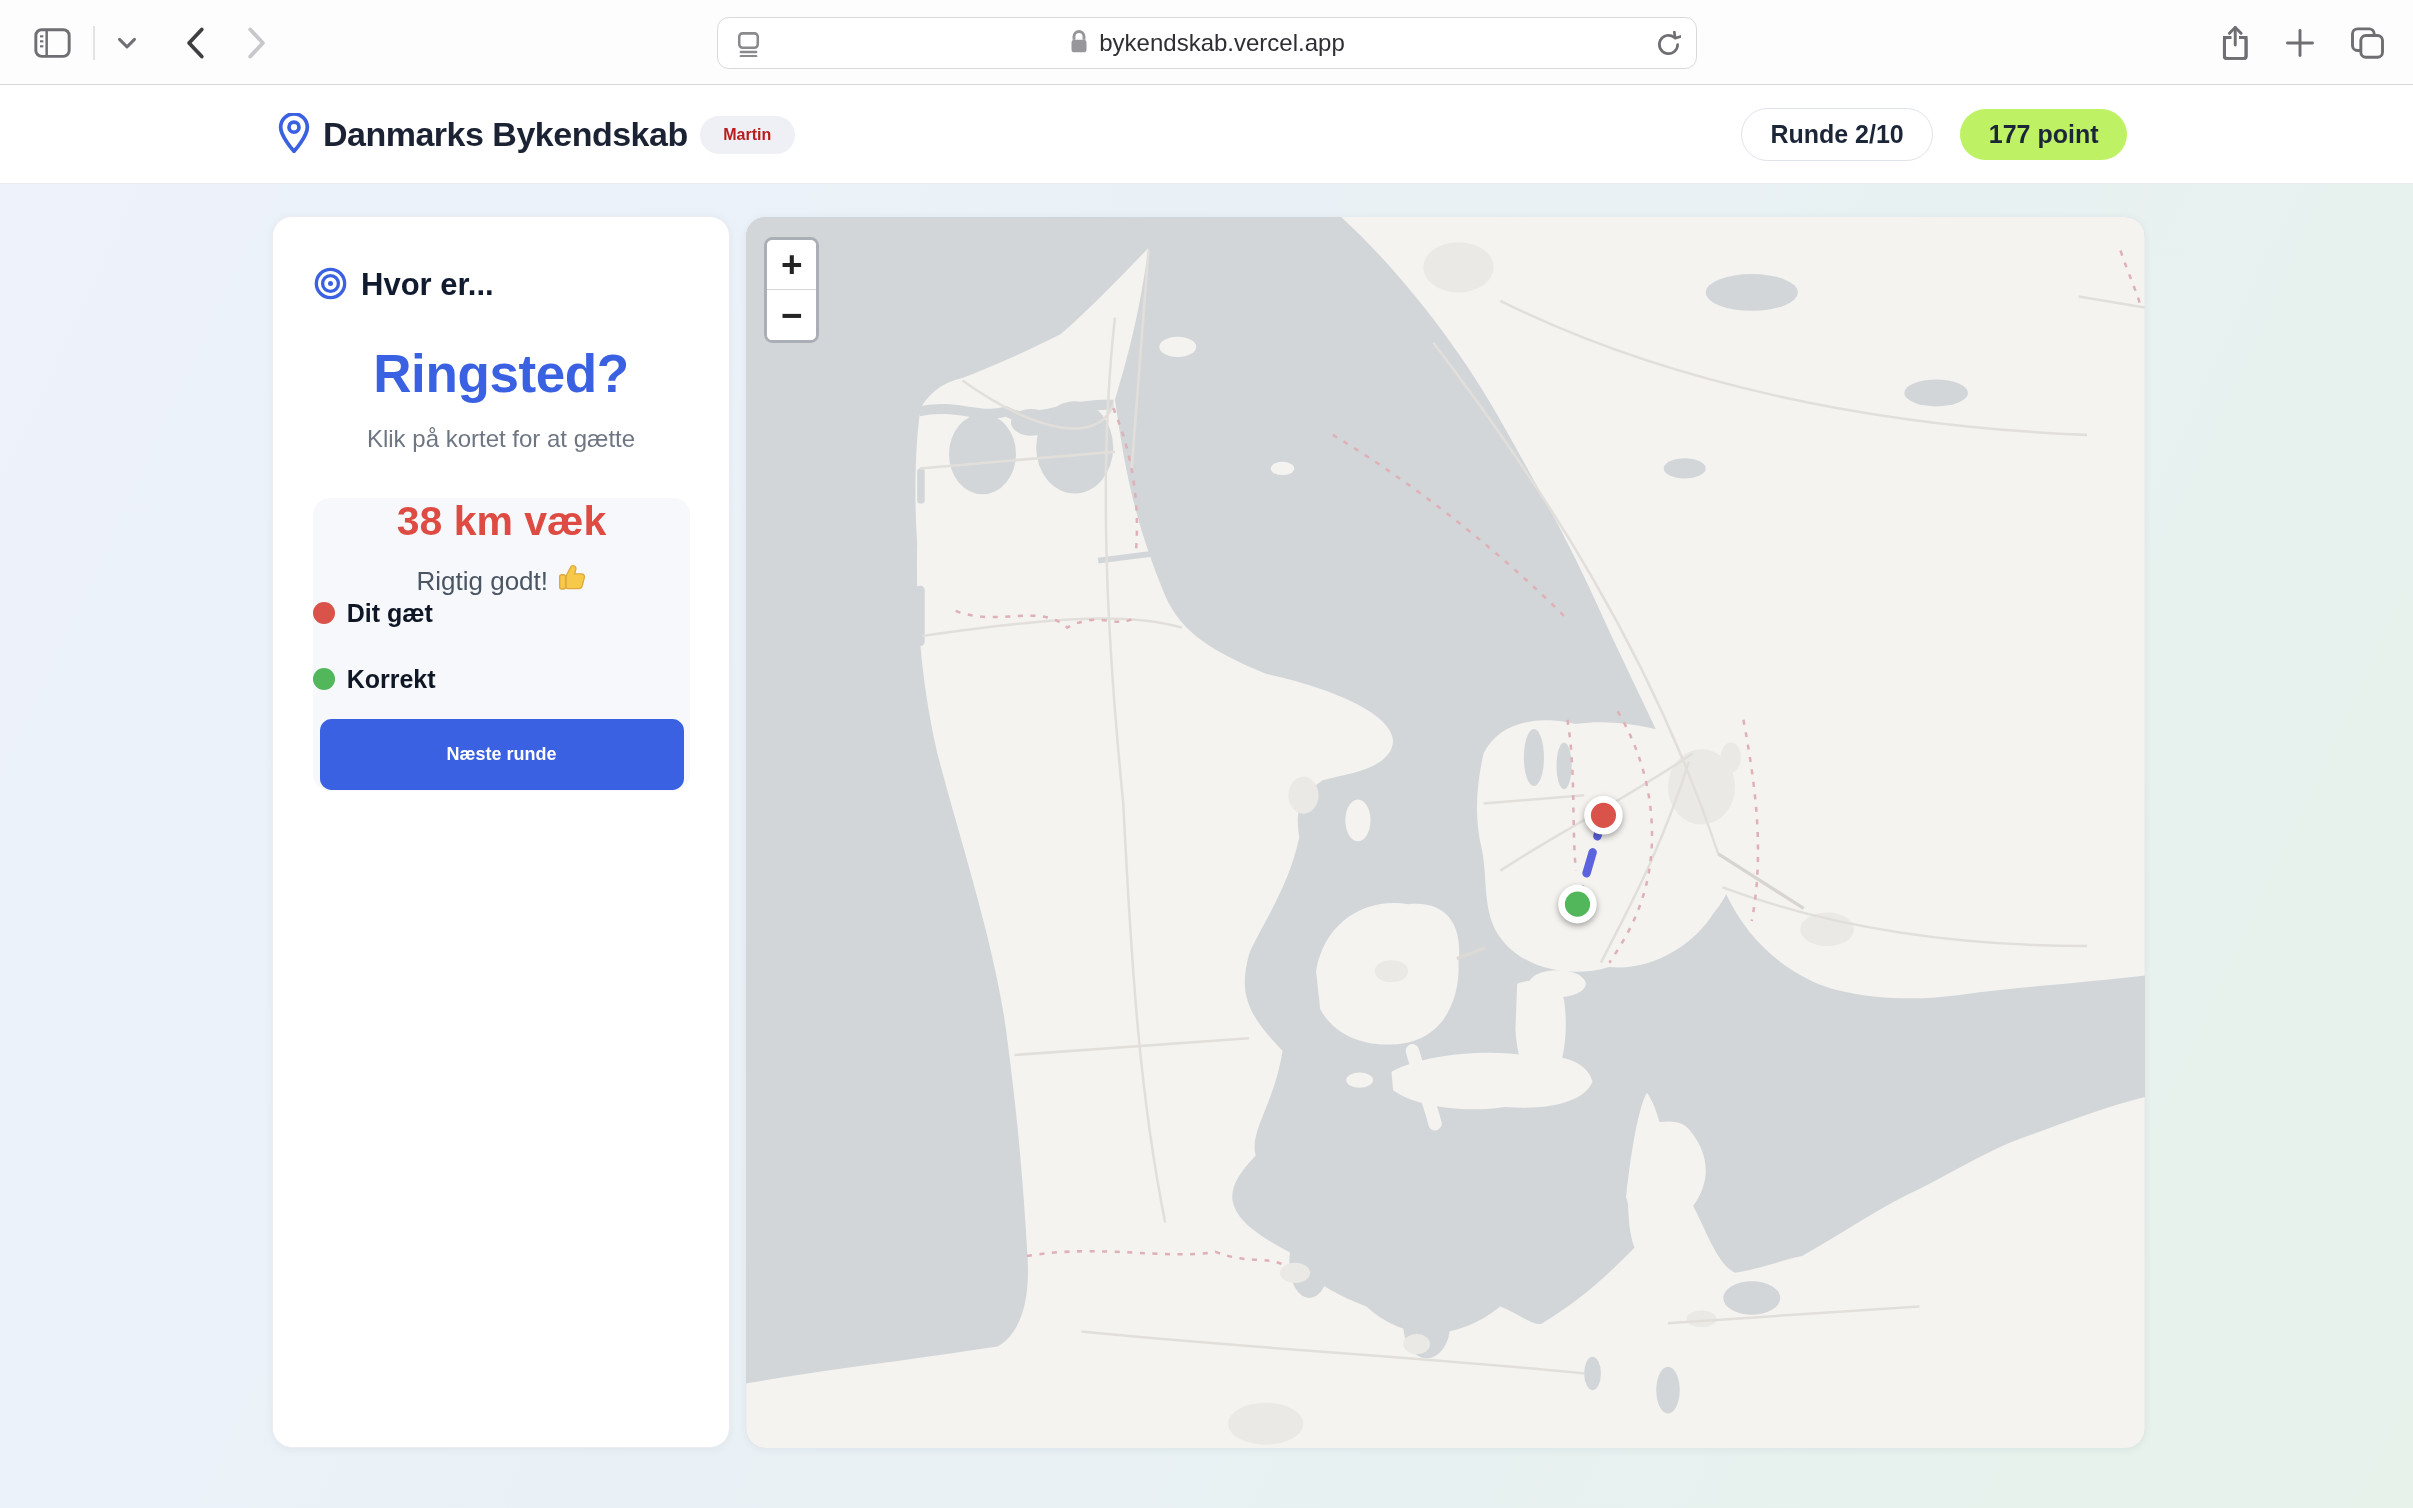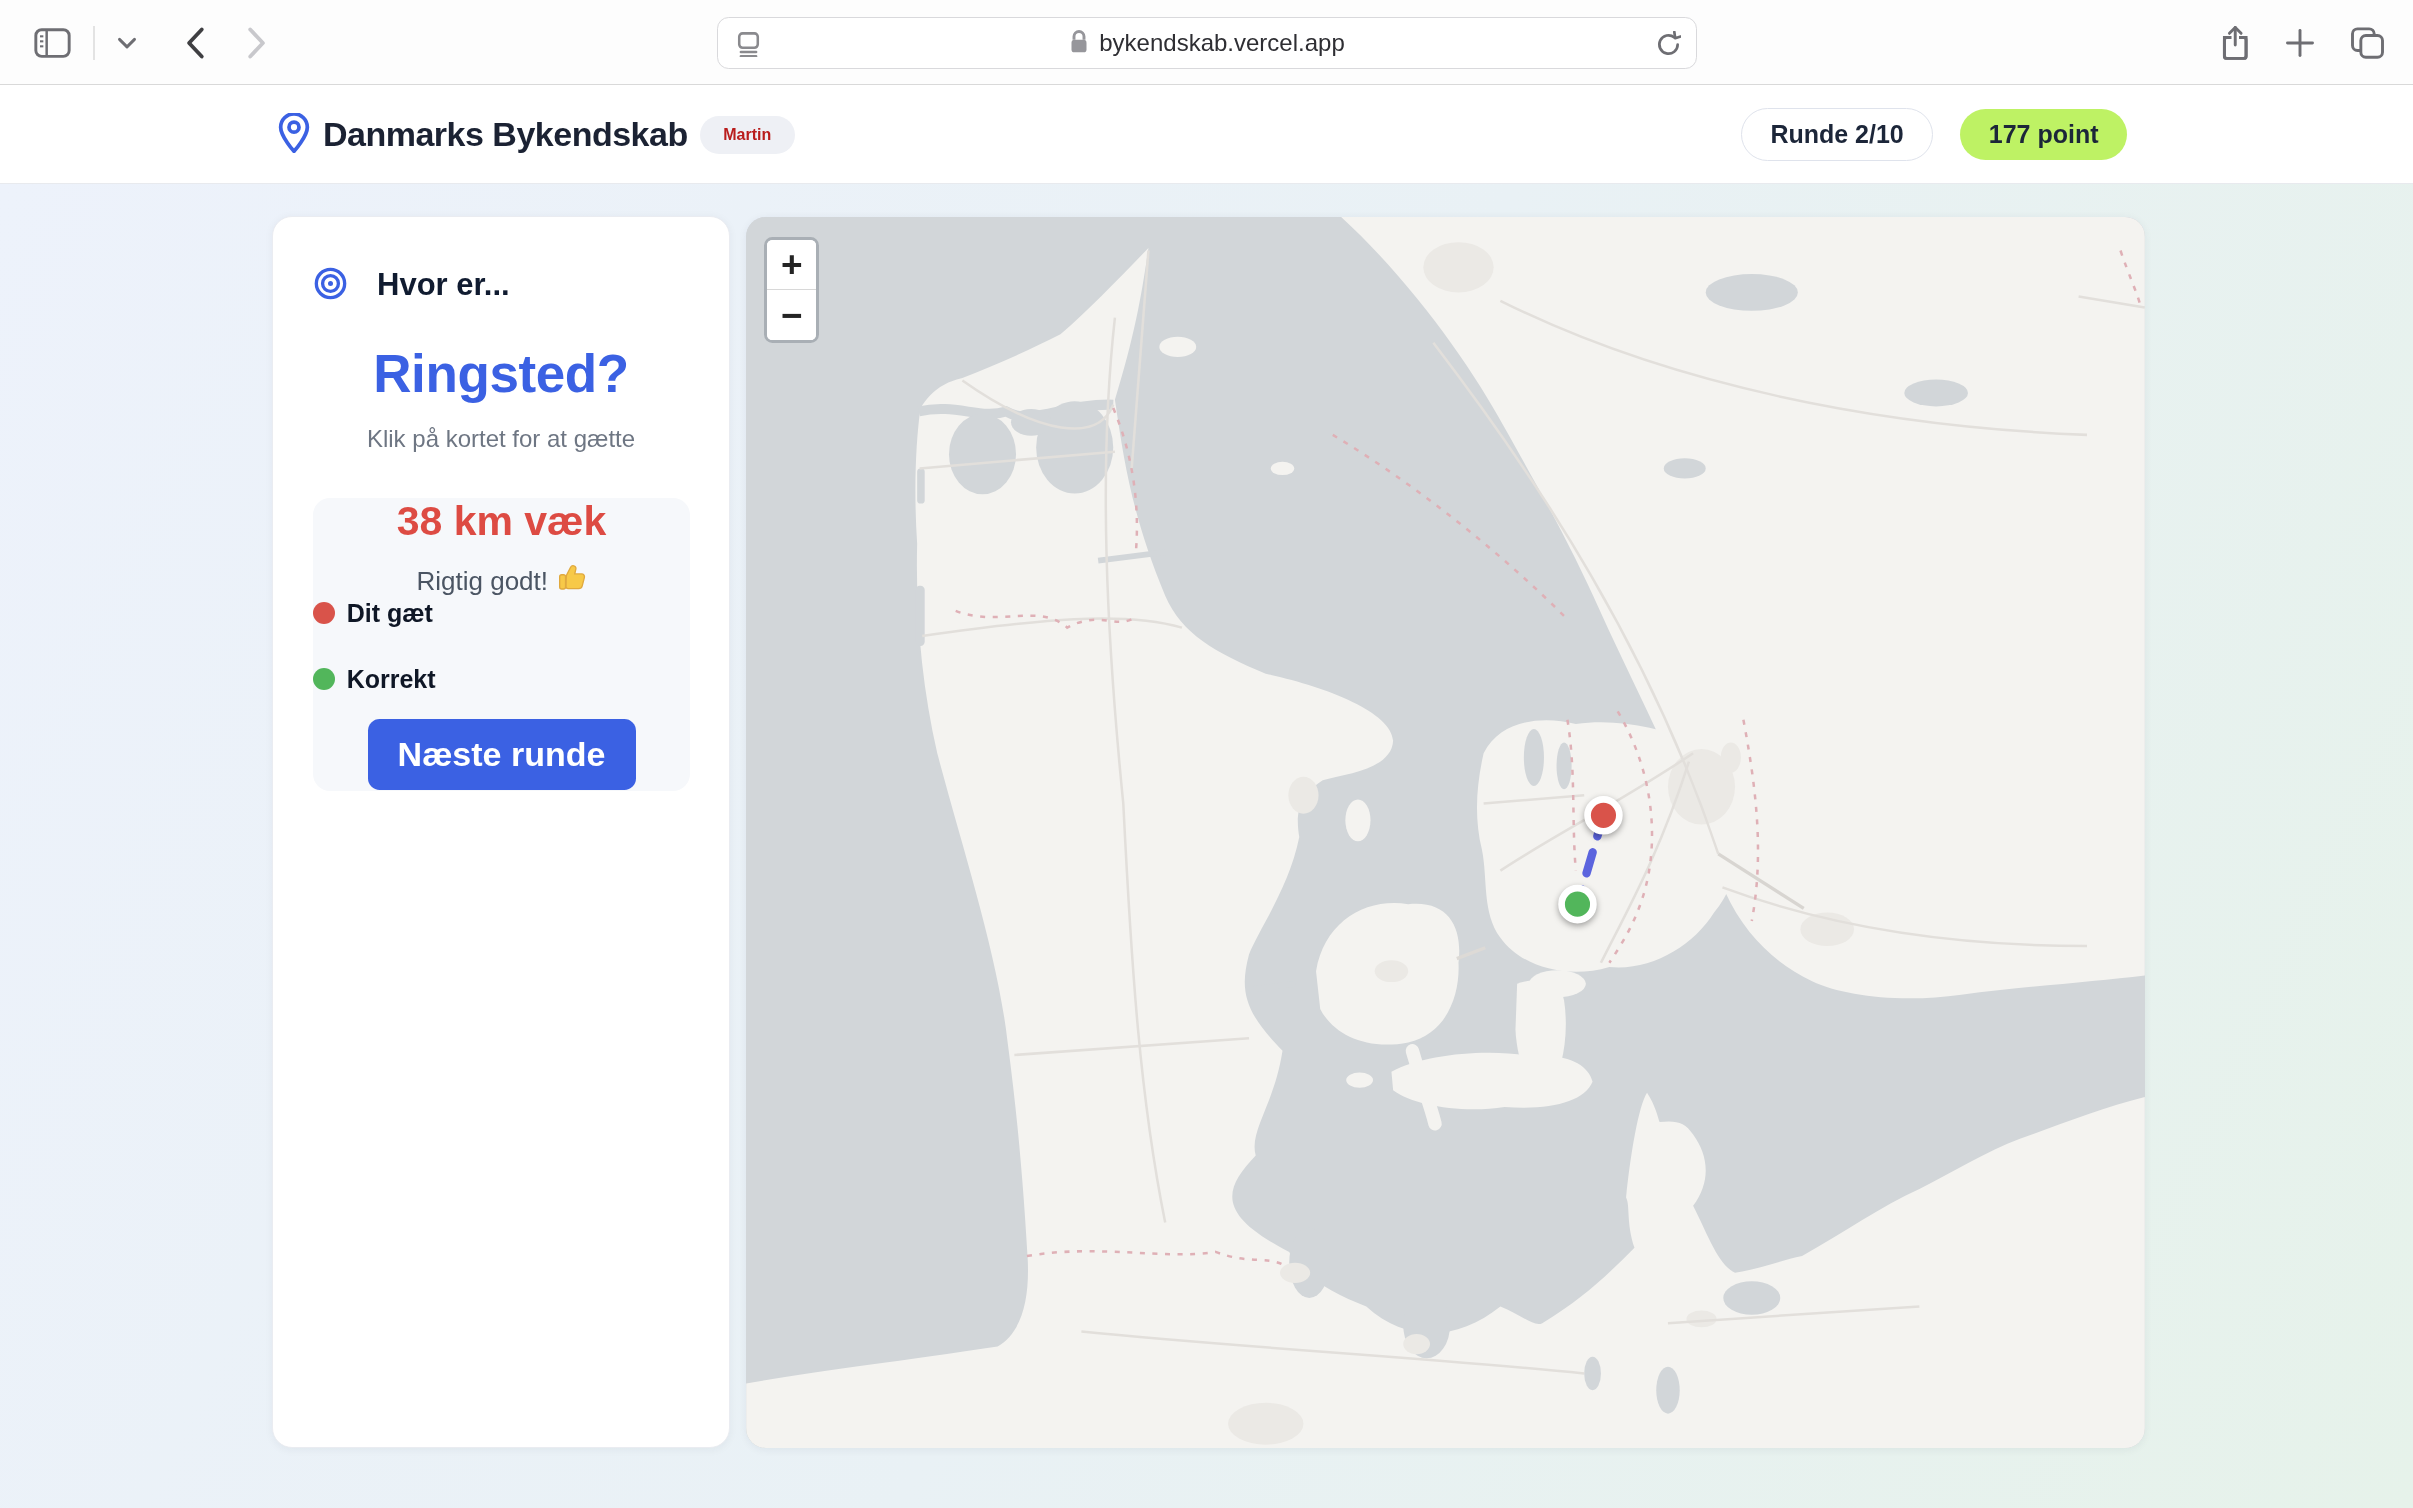--- a/index.html
+++ b/index.html
@@ -30,37 +30,37 @@
   .pill.outline { background:#fff; border:1.7px solid #dfe3ec; }
   .pill.tint { background:#bef264; }
 
   
   .content { position:relative; width:2413px; height:1325px;
              background:linear-gradient(115deg,#edf2fb 0%,#e9f1f5 50%,#e6f2ea 100%); }
 
   
   .panel { position:absolute; left:272px; top:32px; width:458px; height:1232px; background:#fff;
            border:1.7px solid #eaecf1; border-radius:20px; box-shadow:0 1.7px 8.4px rgba(20,30,60,.05); }
-  .prompt-row { position:absolute; left:40px; top:49px; display:flex; align-items:center; gap:29px; }
+  .prompt-row { position:absolute; left:40px; top:49px; display:flex; align-items:center; gap:13px; }
   .prompt-label { font-size:31px; font-weight:700; color:#101b30; }
   .city-question { position:absolute; left:0; top:126px; width:100%; text-align:center;
                    font-size:53px; font-weight:800; color:#3b61e3; letter-spacing:-0.4px; }
   .hint { position:absolute; left:0; top:208px; width:100%; text-align:center; font-size:24px; color:#6e7683; }
 
   .result-card { position:absolute; left:40px; top:281px; width:377px; height:293px;
                  background:#f6f8fb; border-radius:17px; text-align:center; }
   .distance { font-size:41px; font-weight:800; color:#dd4b43; }
   .feedback { margin-top:18.4px; font-size:26px; color:#4b5563; display:flex; justify-content:center; align-items:center; gap:10px; }
   .legend { display:flex; justify-content:center; gap:37px;flex-direction:column; }
   .legend-item { display:flex; align-items:center; gap:11.7px; font-size:25px; font-weight:600; color:#0f1726; }
   .dot { width:22px; height:22px; border-radius:50%; }
   .dot.red { background:#d9534a; }
   .dot.green { background:#52b65b; }
-  .next-btn { display:block; margin:25px auto 0; width:268px; height:71px; background:#3b61e3; color:#fff;
-              font-family:inherit; font-size:34px; font-weight:700; border:none; border-radius:11.7px; cursor:pointer; }
+  .next-btn { display:block; margin:25px auto 0; width:364px; height:71px; background:#3b61e3; color:#fff;
+              font-family:inherit; font-size:18px; font-weight:700; border:none; border-radius:11.7px; cursor:pointer; }
 
   
   .map { position:absolute; left:746px; top:33px; width:1399px; height:1231px; border-radius:20px;
          overflow:hidden; background:#d2d6d9; box-shadow:0 1.7px 8.4px rgba(20,30,60,.06); cursor:crosshair; }
   .map svg.basemap { position:absolute; inset:0; }
   .zoomctl { position:absolute; left:18.4px; top:20px; width:55px; border:3.4px solid #a9afb5; border-radius:8.4px;
              overflow:hidden; background:#fff; }
   .zoombtn { display:block; width:100%; height:50px; background:#fff; border:none; font-family:inherit;
              font-size:37px; font-weight:700; color:#242424; line-height:47px; cursor:pointer; }
   .zoombtn.in { border-bottom:1.7px solid #d8d8d8; }

